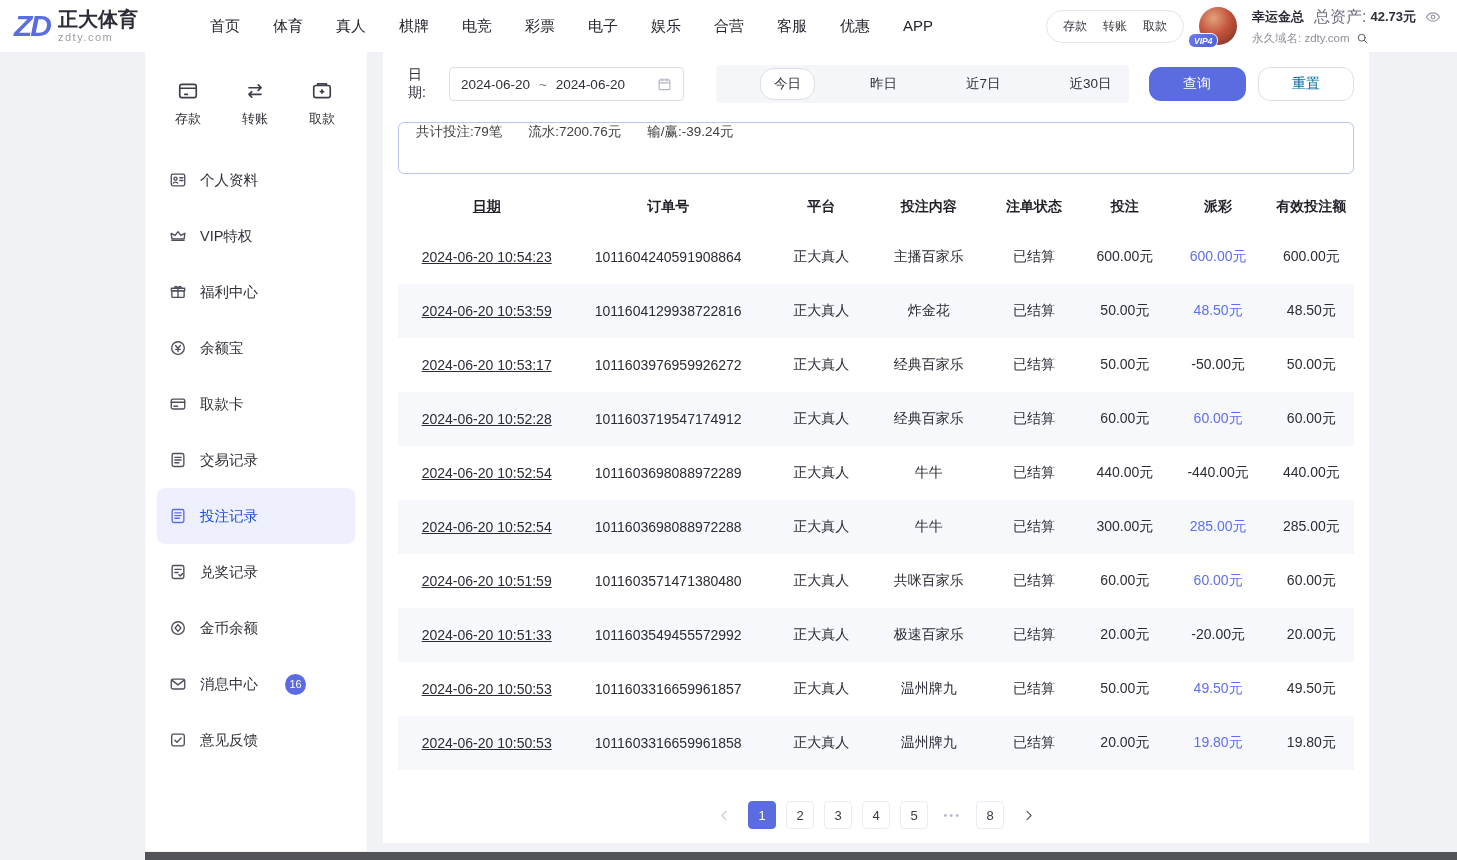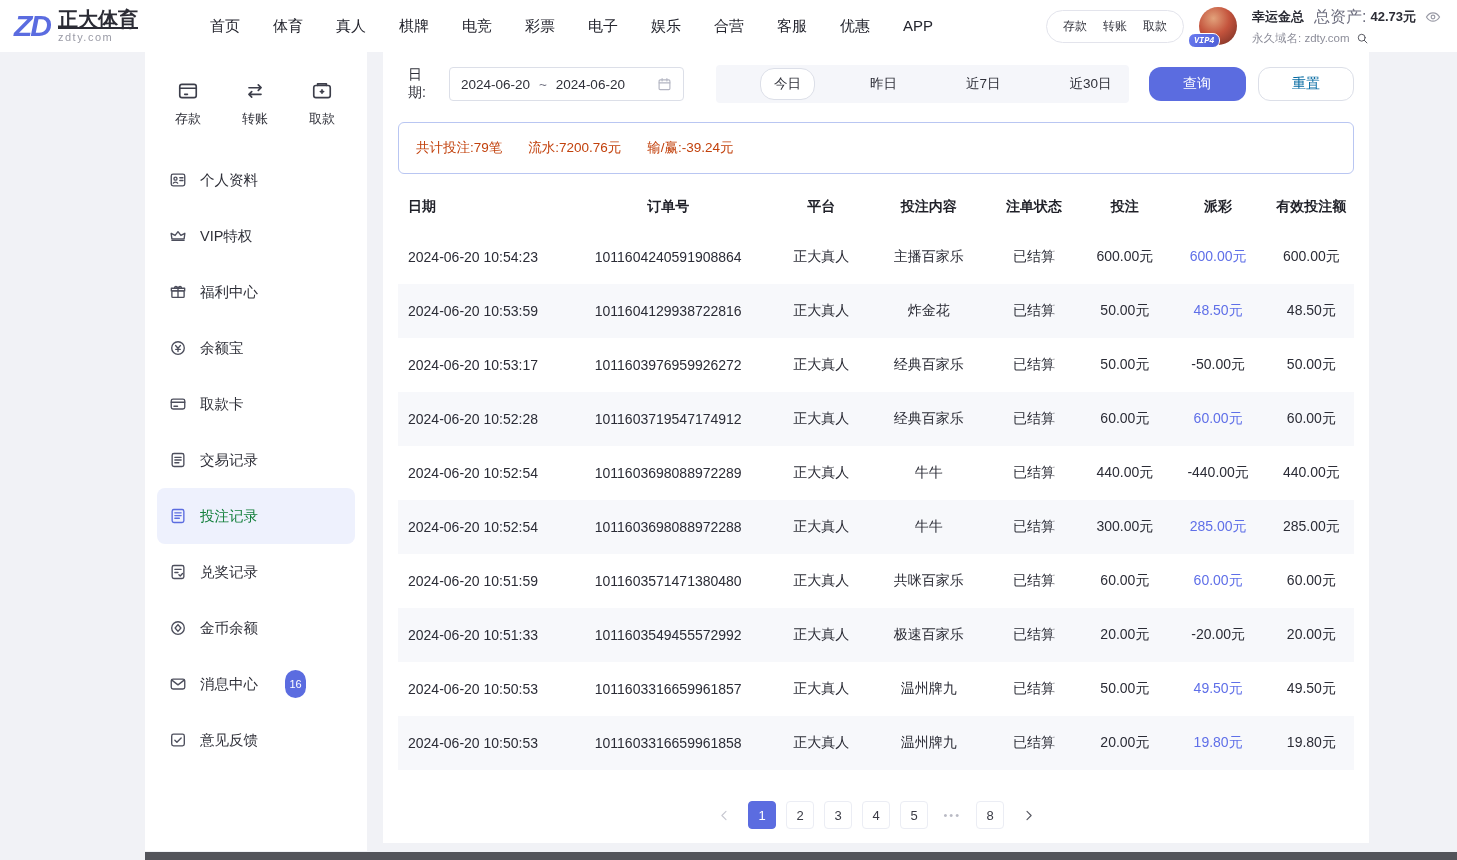--- a/index.html
+++ b/index.html
@@ -7,30 +7,30 @@
   body{
     background:#f1f2f6;
     font-family:"Liberation Sans","DejaVu Sans",sans-serif;
     overflow:hidden;position:relative;color:#2b2c36;
   }
   
   .topbar{height:52px;background:#fff;display:flex;align-items:center;padding:0 16px 0 14px;}
   .logo{display:flex;align-items:center;gap:8px;width:180px;flex-shrink:0;cursor:pointer;}
   .logo-mark{font-size:30px;font-style:italic;font-weight:bold;color:#5b6ce0;letter-spacing:-2px;}
   .logo-txt{display:flex;flex-direction:column;line-height:1.15;}
-  .brand-name{font-size:20px;font-weight:bold;color:#2b2c35;text-decoration:underline;}
+  .brand-name{font-size:20px;font-weight:bold;color:#2b2c35;}
   .brand-domain{font-size:11px;color:#9a9ba6;letter-spacing:1.5px;}
   .mainnav{display:flex;gap:33px;margin-left:16px;}
   .nav-item{font-size:15px;color:#24252e;cursor:pointer;white-space:nowrap;}
   .top-right{margin-left:auto;display:flex;align-items:center;gap:15px;}
   .wallet-pill{display:flex;gap:16px;border:1px solid #e3e4ec;border-radius:17px;padding:7px 16px;font-size:12px;color:#33343e;white-space:nowrap;}
   .pill-item{cursor:pointer;}
   .avatar-wrap{position:relative;width:38px;height:38px;flex-shrink:0;cursor:pointer;}
   .avatar-img{width:38px;height:38px;border-radius:50%;background:radial-gradient(circle at 38% 30%,#e2a27b 0%,#c4543d 45%,#6e2b22 100%);}
-  .vip-badge{position:absolute;left:-11px;bottom:-3px;background:linear-gradient(135deg,#6a7bf0,#4d5ed6);color:#fff;font-size:8.5px;font-weight:bold;font-style:italic;padding:1.5px 5px;border-radius:7px;border:1.5px solid #fff;font-family:Liberation Mono, monospace;}
+  .vip-badge{position:absolute;left:-11px;bottom:-3px;background:linear-gradient(135deg,#6a7bf0,#4d5ed6);color:#fff;font-size:8.5px;font-weight:bold;font-style:italic;padding:1.5px 5px;border-radius:7px;border:1.5px solid #fff;}
   .user-meta{display:flex;flex-direction:column;gap:3px;}
   .um-row1{display:flex;align-items:center;}
   .uname{font-size:13px;font-weight:bold;color:#2b2c35;}
   .alabel{font-size:16px;color:#6f7080;margin-left:10px;}
   .avalue{font-size:13px;font-weight:bold;color:#2b2c35;margin-left:4px;}
   .icon svg{display:block;}
   .eye{color:#9a9ba6;margin-left:9px;cursor:pointer;}
   .eye svg{width:16px;height:16px;}
   .um-row2{display:flex;align-items:center;gap:6px;font-size:11.5px;color:#8d8e9a;}
   .search{color:#55565f;cursor:pointer;}
@@ -41,49 +41,49 @@
   .sidebar{width:222px;background:#fff;height:799px;flex-shrink:0;}
   .quick-actions{display:flex;justify-content:space-between;padding:28px 32px 18px 30px;}
   .qa-item{display:flex;flex-direction:column;align-items:center;gap:8px;cursor:pointer;}
   .qa-icon{color:#3c3e4a;}
   .qa-icon svg{width:22px;height:22px;}
   .qa-label{font-size:13px;color:#2f3039;}
   .side-menu{padding-top:6px;}
   .side-item{display:flex;align-items:center;gap:13px;height:56px;margin:0 12px;padding:0 12px;border-radius:8px;font-size:14.5px;color:#2f3039;cursor:pointer;}
   .side-icon{color:#4c4e5c;}
   .side-icon svg{width:18px;height:18px;}
-  .side-item.active{background:#eef1fd;color:#15803d;}
+  .side-item.active{background:#eef1fd;color:#1d4ed8;}
   .side-item.active .side-icon{color:#5b6ce0;}
-  .badge{margin-left:14px;min-width:21px;height:28px;border-radius:11px;background:#5b6ce0;color:#fff;font-size:11px;display:flex;align-items:center;justify-content:center;padding:0 4px;}
+  .badge{margin-left:14px;min-width:21px;height:21px;border-radius:11px;background:#5b6ce0;color:#fff;font-size:11px;display:flex;align-items:center;justify-content:center;padding:0 4px;}
   
   .content{flex:1;background:#fff;height:791px;padding:8px 15px 0;display:flex;flex-direction:column;}
   .filter-row{display:flex;align-items:center;height:48px;gap:10px;}
   .f-label{font-size:14px;color:#2f3039;margin-left:10px;}
   .date-range{display:flex;align-items:center;gap:9px;border:1px solid #dcdfe8;border-radius:4px;height:34px;padding:0 11px;font-size:13.5px;color:#2f3039;width:242px;cursor:pointer;}
   .tilde{color:#6f7080;}
   .cal{color:#b3b5c2;margin-left:auto;}
   .cal svg{width:15px;height:15px;}
   .range-group{display:flex;align-items:center;background:#f5f6fa;border-radius:4px;padding:3px;margin-left:22px;}
   .range-item{font-size:13.5px;color:#2f3039;padding:6px 13px;cursor:pointer;border:1px solid transparent;border-radius:14px;white-space:nowrap;margin-left:41px;}
   .range-item.active{background:#fff;border-color:#dcdfe8;}
   .flex-spacer{flex:1;}
   .btn{height:34px;width:100px;border-radius:12px;font-size:14px;cursor:pointer;font-family:inherit;}
   .btn.primary{background:#5b6ce0;color:#fff;border:none;}
   .btn.plain{background:#fff;color:#0369a1;border:1px solid #dcdfe8;margin-left:2px;}
-  .summary-box{margin-top:14px;border:1px solid #b9c6f2;border-radius:6px;min-height:52px;display:flex;align-items:center;padding:0 17px;font-size:13.5px;color:#c2410c;}
+  .summary-box{margin-top:14px;border:1px solid #b9c6f2;border-radius:6px;min-height:52px;display:flex;align-items:flex-start;padding:0 17px;font-size:13.5px;color:#404040;}
   .summary-box span:nth-child(2){margin-left:0;}
   .summary-box span:nth-child(n+3){margin-left:26px;}
   
   .table{margin-top:10px;}
   .t-head,.t-row{display:grid;grid-template-columns:17.5% 21.5% 10.5% 12% 10% 9% 10.5% 9%;align-items:center;}
   .t-head{height:46px;font-weight:bold;font-size:14px;color:#1f2028;}
   .t-row{height:54px;font-size:14px;color:#2b2c36;}
   .t-row.alt{background:#f7f8fb;}
   .cell{text-align:center;white-space:nowrap;overflow:hidden;}
-  .cell.c0{text-align:left;padding-left:10px;}
+  .cell.c0{text-align:center;padding-left:10px;text-decoration:underline;}
   .cell.blue{color:#5f6fe8;}
   
   .pagination{margin-top:auto;margin-bottom:14px;display:flex;align-items:center;justify-content:center;gap:10px;}
   .page-item{min-width:28px;height:28px;border:1px solid #ebedf4;border-radius:4px;background:#fff;display:flex;align-items:center;justify-content:center;font-size:13px;color:#3a3b45;cursor:pointer;padding:0 4px;}
   .page-item.active{background:#5b6ce0;border-color:#5b6ce0;color:#fff;}
   .page-ellipsis{color:#b9bac4;font-size:11px;letter-spacing:2px;width:28px;text-align:center;}
   .page-nav{width:28px;height:28px;display:flex;align-items:center;justify-content:center;color:#c6c7d0;cursor:pointer;}
   .page-nav svg{width:15px;height:15px;}
   .page-nav.next{color:#55565f;}
   

